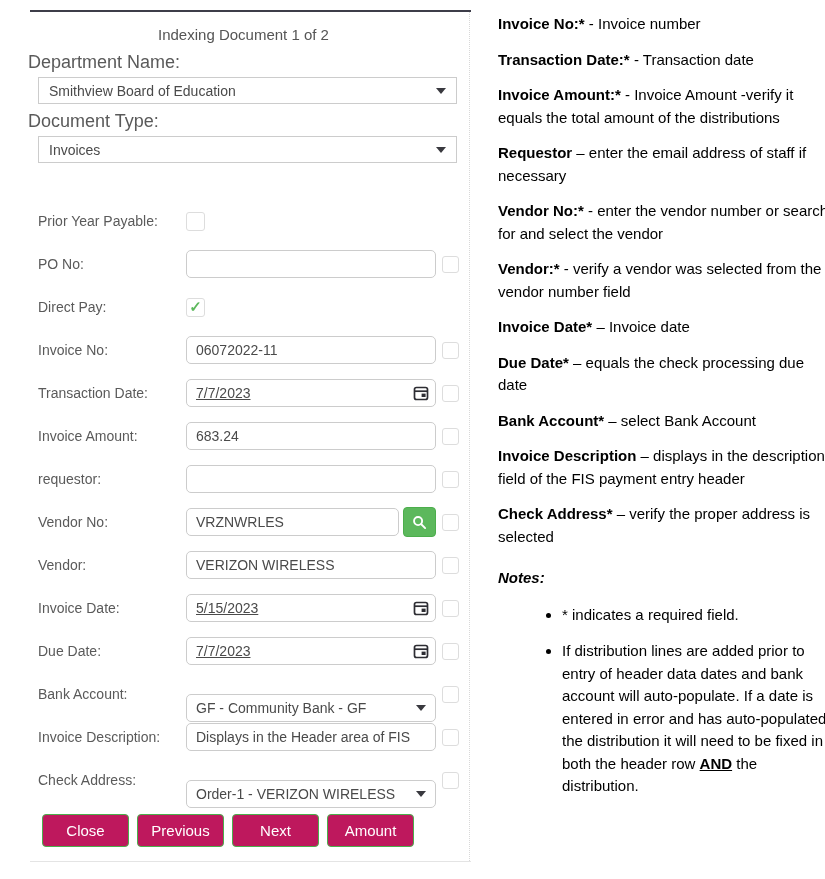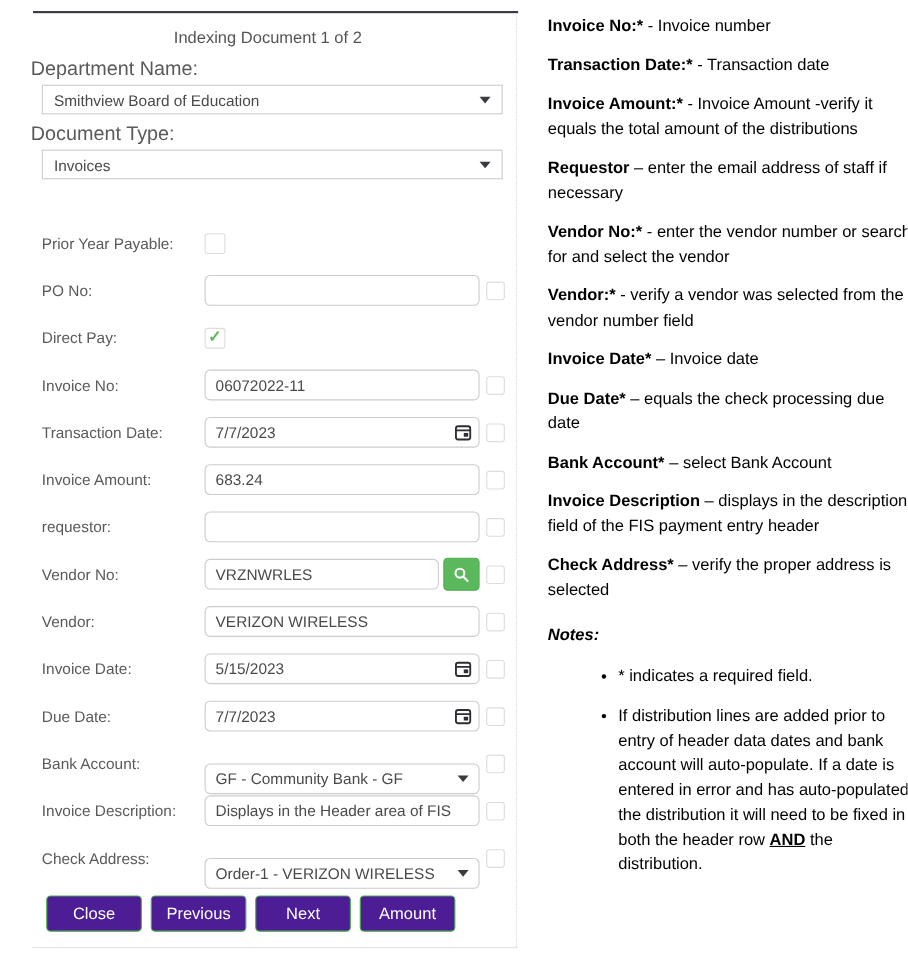--- a/index.html
+++ b/index.html
@@ -25,21 +25,21 @@
   .caret{width:0;height:0;border-left:5px solid transparent;border-right:5px solid transparent;border-top:6px solid #39393f;}
 
   .rows{margin-top:44px;}
   .frow{display:flex;align-items:center;height:28px;margin:0 0 15px 22px;}
   .flabel{width:148px;color:#5a5a5a;font-size:14px;flex:none;}
   .ctrl{width:250px;display:flex;align-items:center;position:relative;flex:none;}
   input.txt{
     width:250px;height:28px;box-sizing:border-box;border:1px solid #ccc;border-radius:5px;
     padding:0 9px;font-family:"Liberation Sans",sans-serif;font-size:14px;color:#4a4a4a;outline:none;background:#fff;
   }
-  input.txt.with-icon{padding-right:30px;}
+  input.txt.with-icon{padding-right:30px;text-decoration:underline;}
   input.txt.narrow{width:213px;}
   .cal-btn{position:absolute;right:7px;top:6px;width:16px;height:16px;border:none;background:transparent;padding:0;cursor:pointer;line-height:0;}
   .search-btn{
     width:33px;height:30px;margin-left:4px;border:1px solid #4cae4c;border-radius:4px;
     background:#5cb85c;display:flex;align-items:center;justify-content:center;cursor:pointer;flex:none;
   }
   .sel{
     width:250px;height:28px;box-sizing:border-box;border:1px solid #ccc;border-radius:5px;background:#fff;
     display:flex;align-items:center;justify-content:space-between;padding:0 9px;color:#4a4a4a;font-size:14px;cursor:pointer;flex:none;margin-top:28px;
   }
@@ -48,21 +48,21 @@
     display:flex;align-items:center;justify-content:center;cursor:pointer;flex:none;
   }
   .check-mark{color:#5cb85c;font-size:15px;font-weight:bold;line-height:1;transform:translateY(-1px);}
   .side-cb{
     width:17px;height:17px;box-sizing:border-box;border:1px solid #ddd;border-radius:3px;background:#fff;
     margin-left:6px;cursor:pointer;flex:none;
   }
   .btn-row{display:flex;gap:8px;margin:20px 0 0 26px;}
   .btn{
     min-width:87px;height:33px;box-sizing:border-box;border:1px solid #4cae4c;border-radius:4px;
-    background:#4c1d95;color:#fff;font-size:15px;font-family:"Liberation Sans",sans-serif;
+    background:#be185d;color:#fff;font-size:15px;font-family:"Liberation Sans",sans-serif;
     display:flex;align-items:center;justify-content:center;padding:0 12px;cursor:pointer;
   }
 
   
   .instructions{position:absolute;left:498px;top:13px;width:332px;color:#000;font-size:15px;line-height:1.5;}
   .ipara{margin:0 0 13px 0;}
   .ipara .lead{font-weight:bold;}
   .notes{font-weight:bold;font-style:italic;margin:19px 0 0 0;}
   .instructions ul{margin:14px 0 0 0;padding-left:64px;}
   .instructions li{margin-bottom:14px;}

